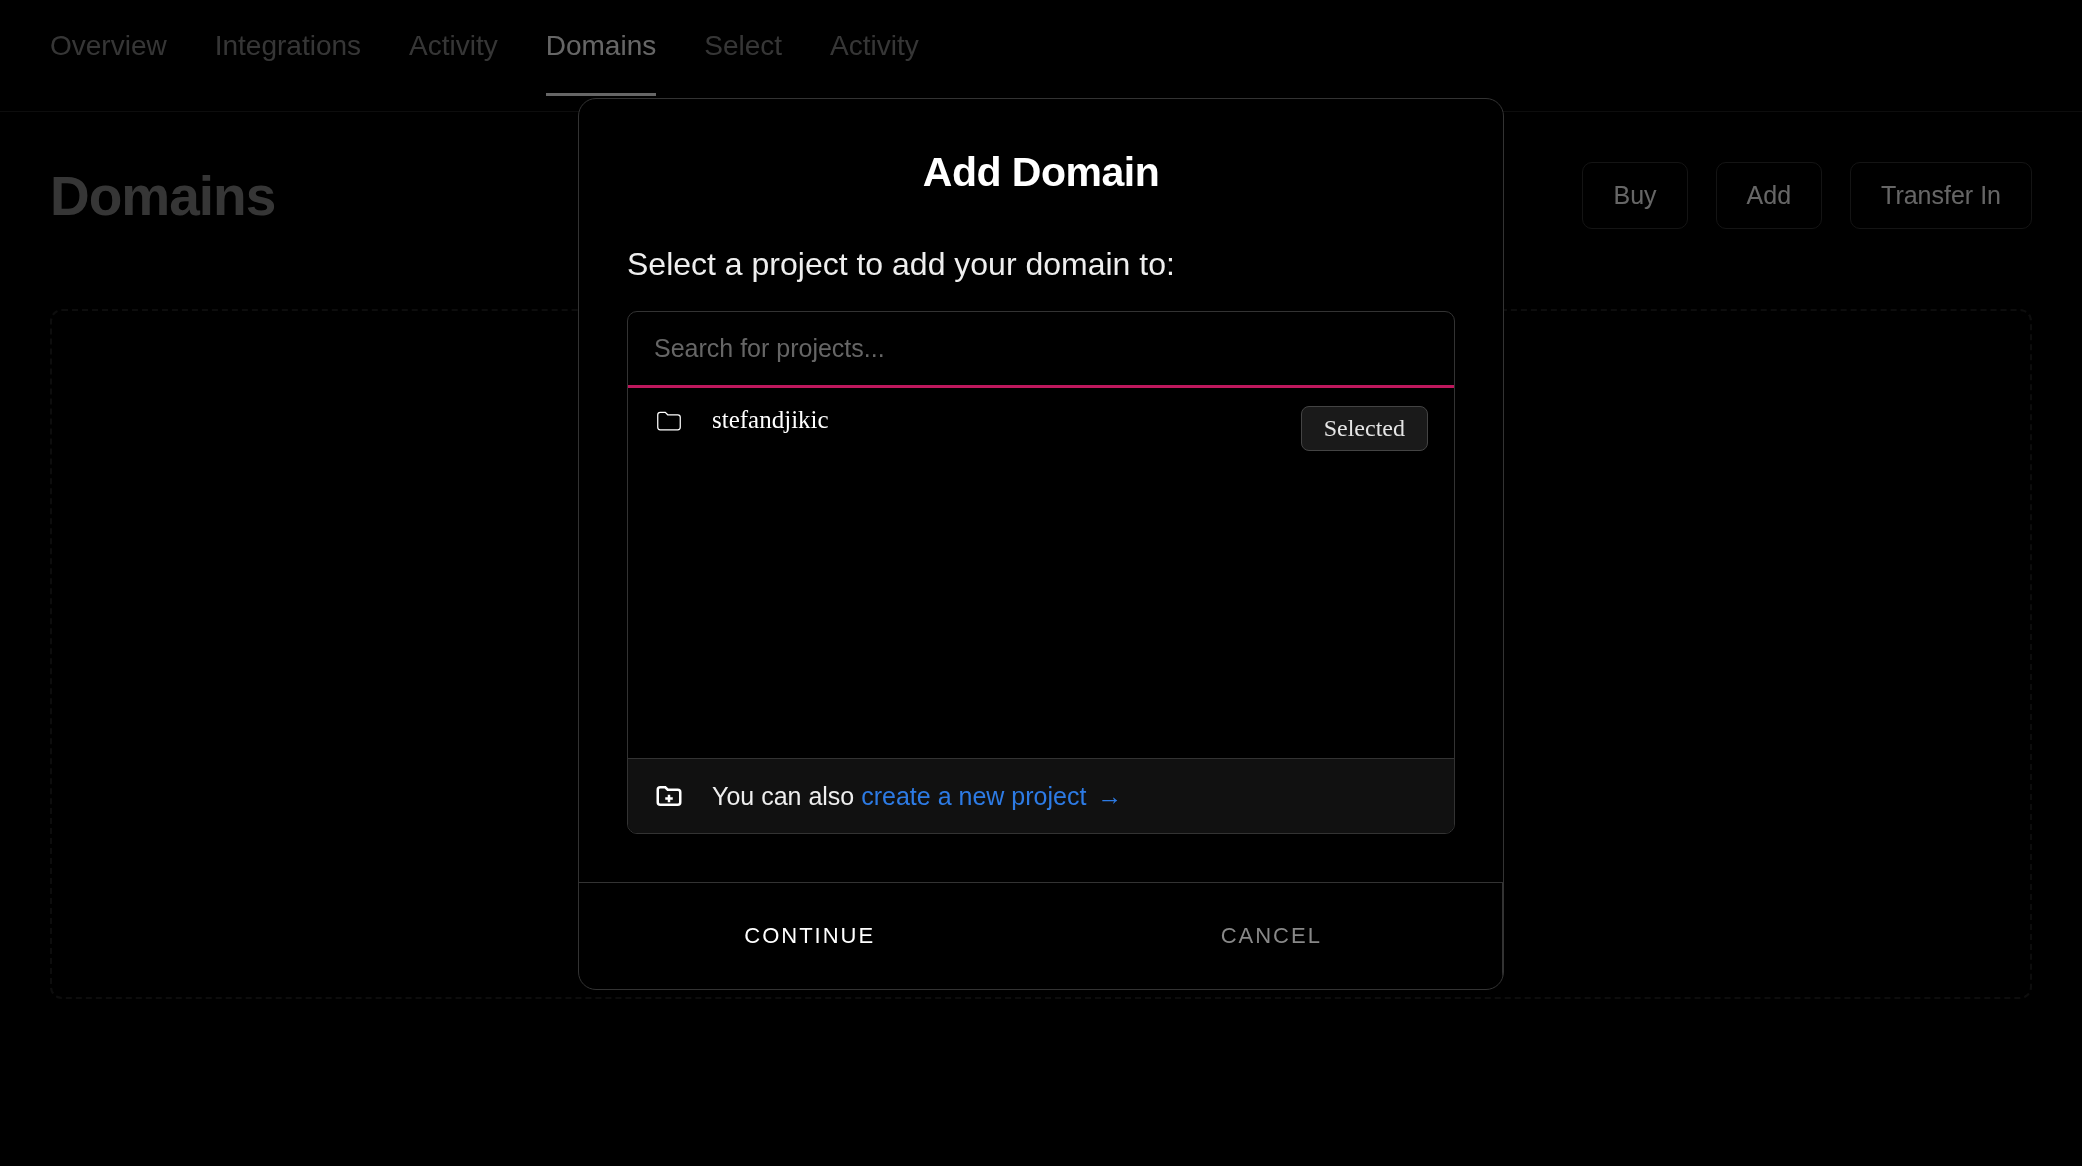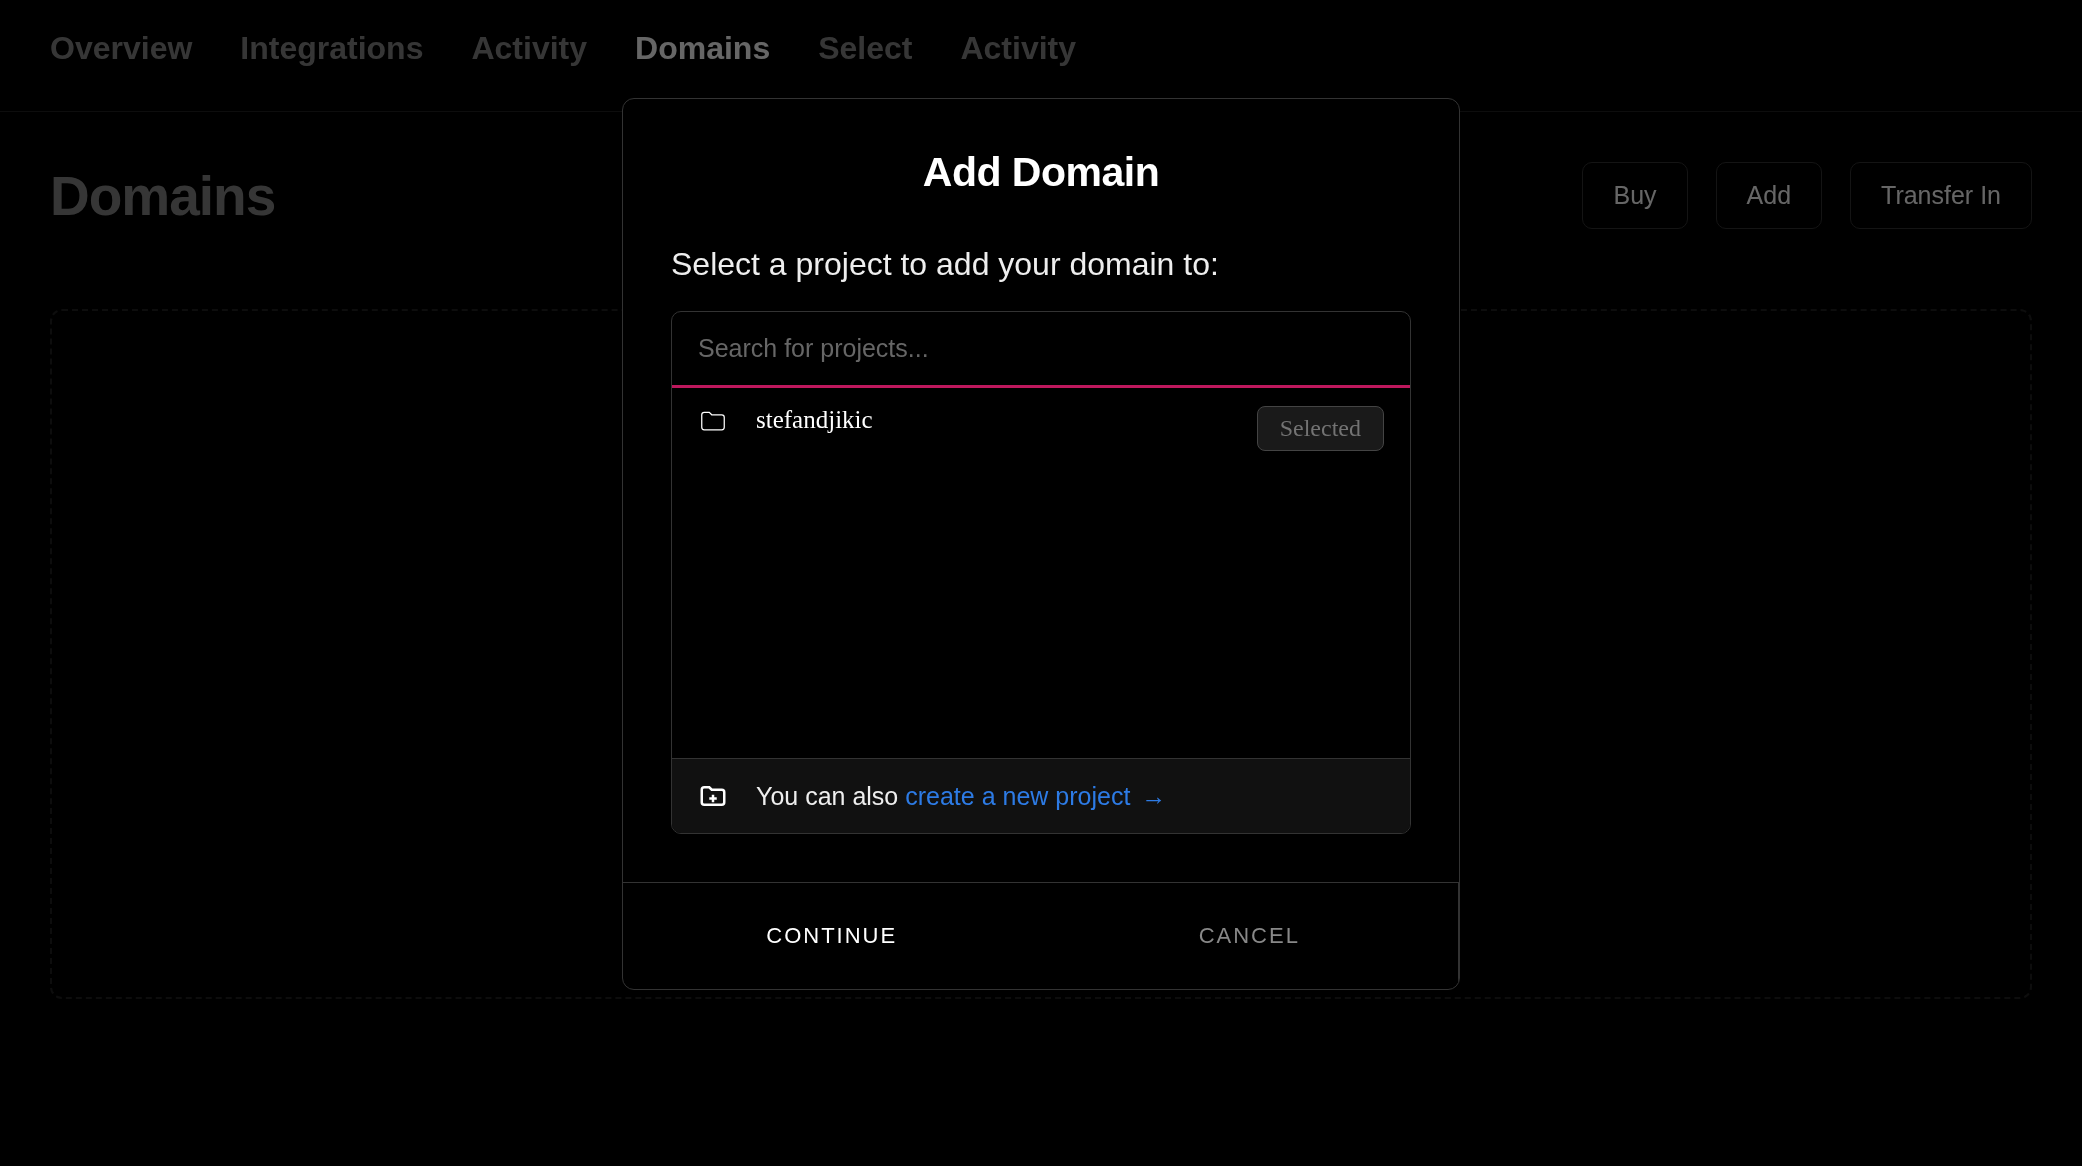--- a/index.html
+++ b/index.html
@@ -29,22 +29,22 @@
       display: flex;
       gap: 48px;
       padding: 30px 50px 0;
       border-bottom: 1px solid #222;
       height: 112px;
       align-items: flex-start;
     }
 
     .tab {
       color: #888;
-      font-size: 32px;
-      font-weight: 700;
+      font-size: 28px;
+      font-weight: 400;
       padding-bottom: 34px;
       cursor: pointer;
       position: relative;
     }
 
     .tab.active {
       color: #fff;
     }
 
     .tab.active::after {
@@ -100,24 +100,24 @@
       inset: 0;
       background: rgba(0, 0, 0, 0.6);
       display: flex;
       align-items: flex-start;
       justify-content: center;
       padding-top: 98px;
     }
 
     
     .modal {
-      width: 838px;
+      width: 926px;
       background: #000;
       border: 1px solid #333;
-      border-radius: 12px;
+      border-radius: 18px;
       overflow: hidden;
     }
 
     .modal-title {
       font-size: 41px;
       font-weight: 700;
       text-align: center;
       padding: 50px 0 30px;
       letter-spacing: -0.5px;
     }
@@ -176,21 +176,21 @@
 
     .project-name {
       font-size: 25px;
       color: #fff;
       flex: 1;
     }
 
     .selected-badge {
       background: #1a1a1a;
       border: 1px solid #444;
-      color: #737373;
+      color: #e5e5e5;
       font-size: 24px;
       padding: 8px 22px;
       border-radius: 8px;
     }
 
     .new-project-bar {
       display: flex;
       align-items: center;
       padding: 22px 26px;
       background: #111;

